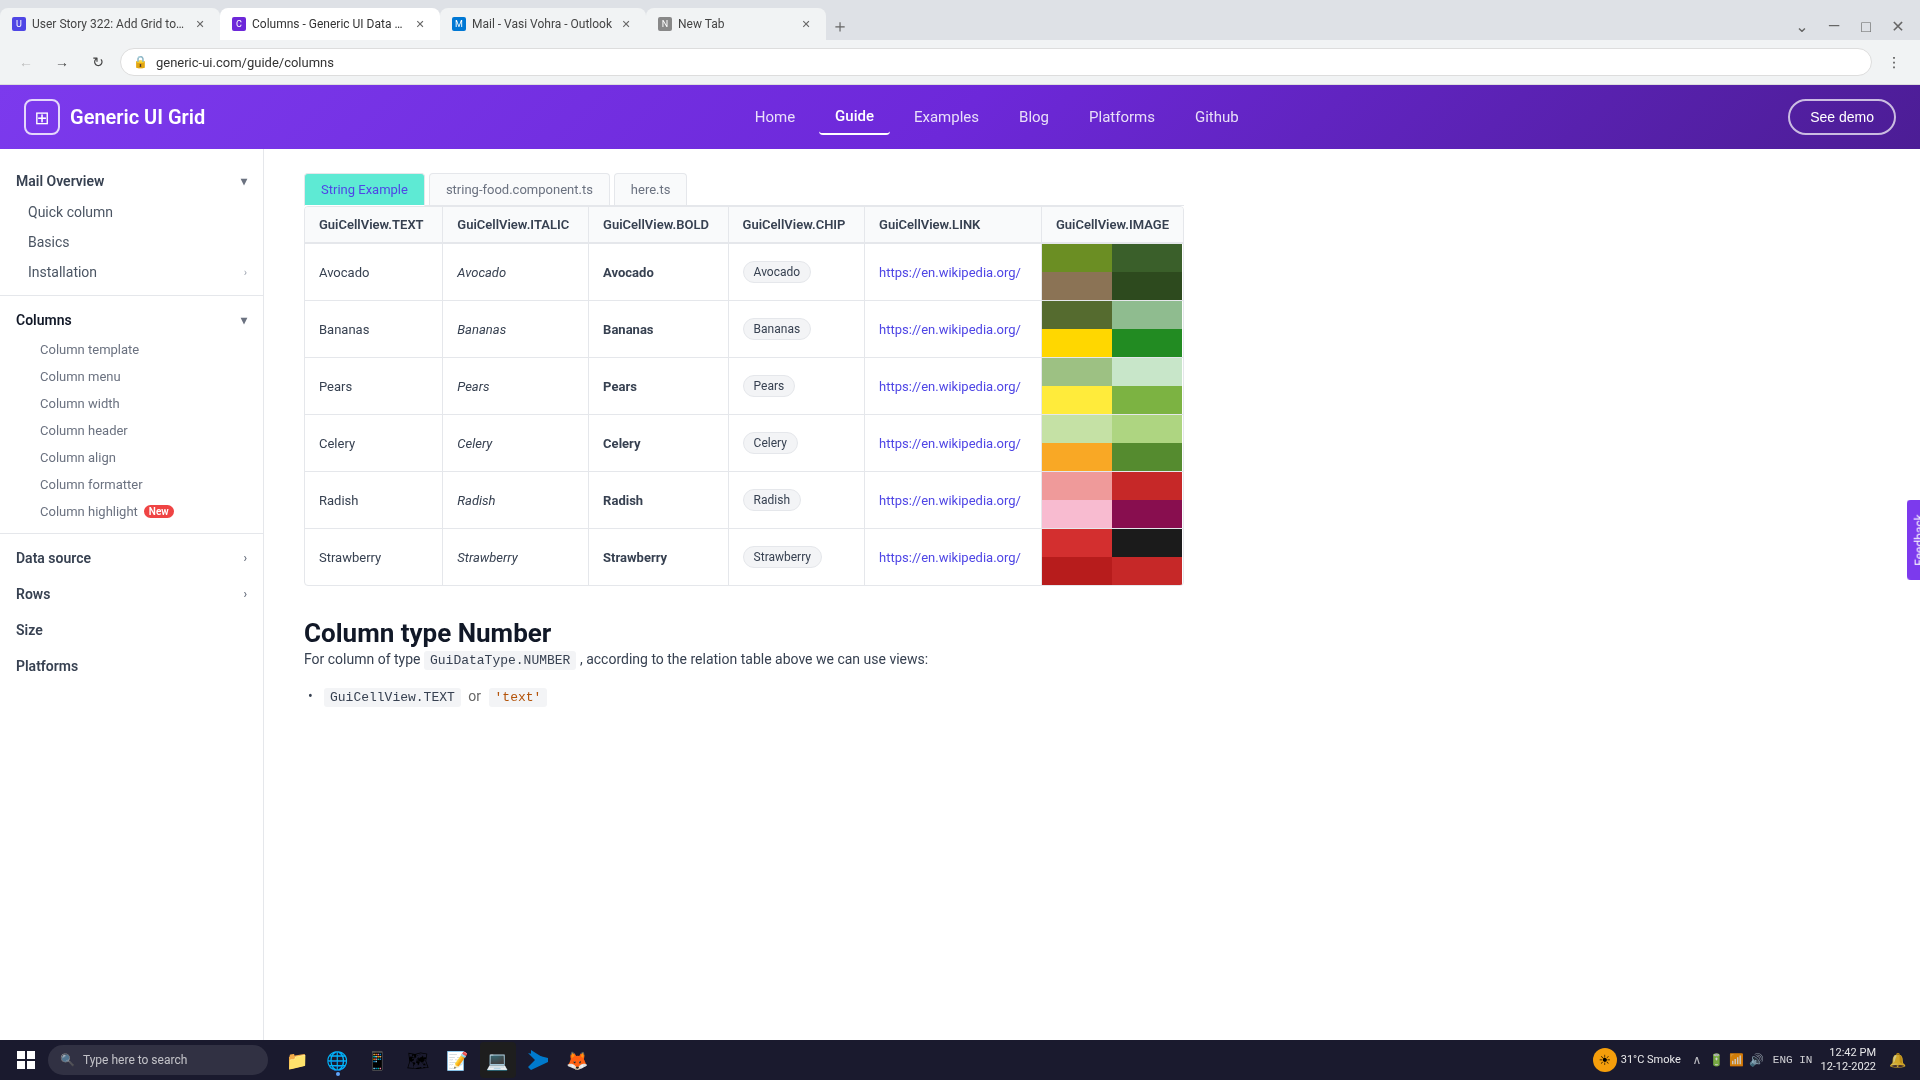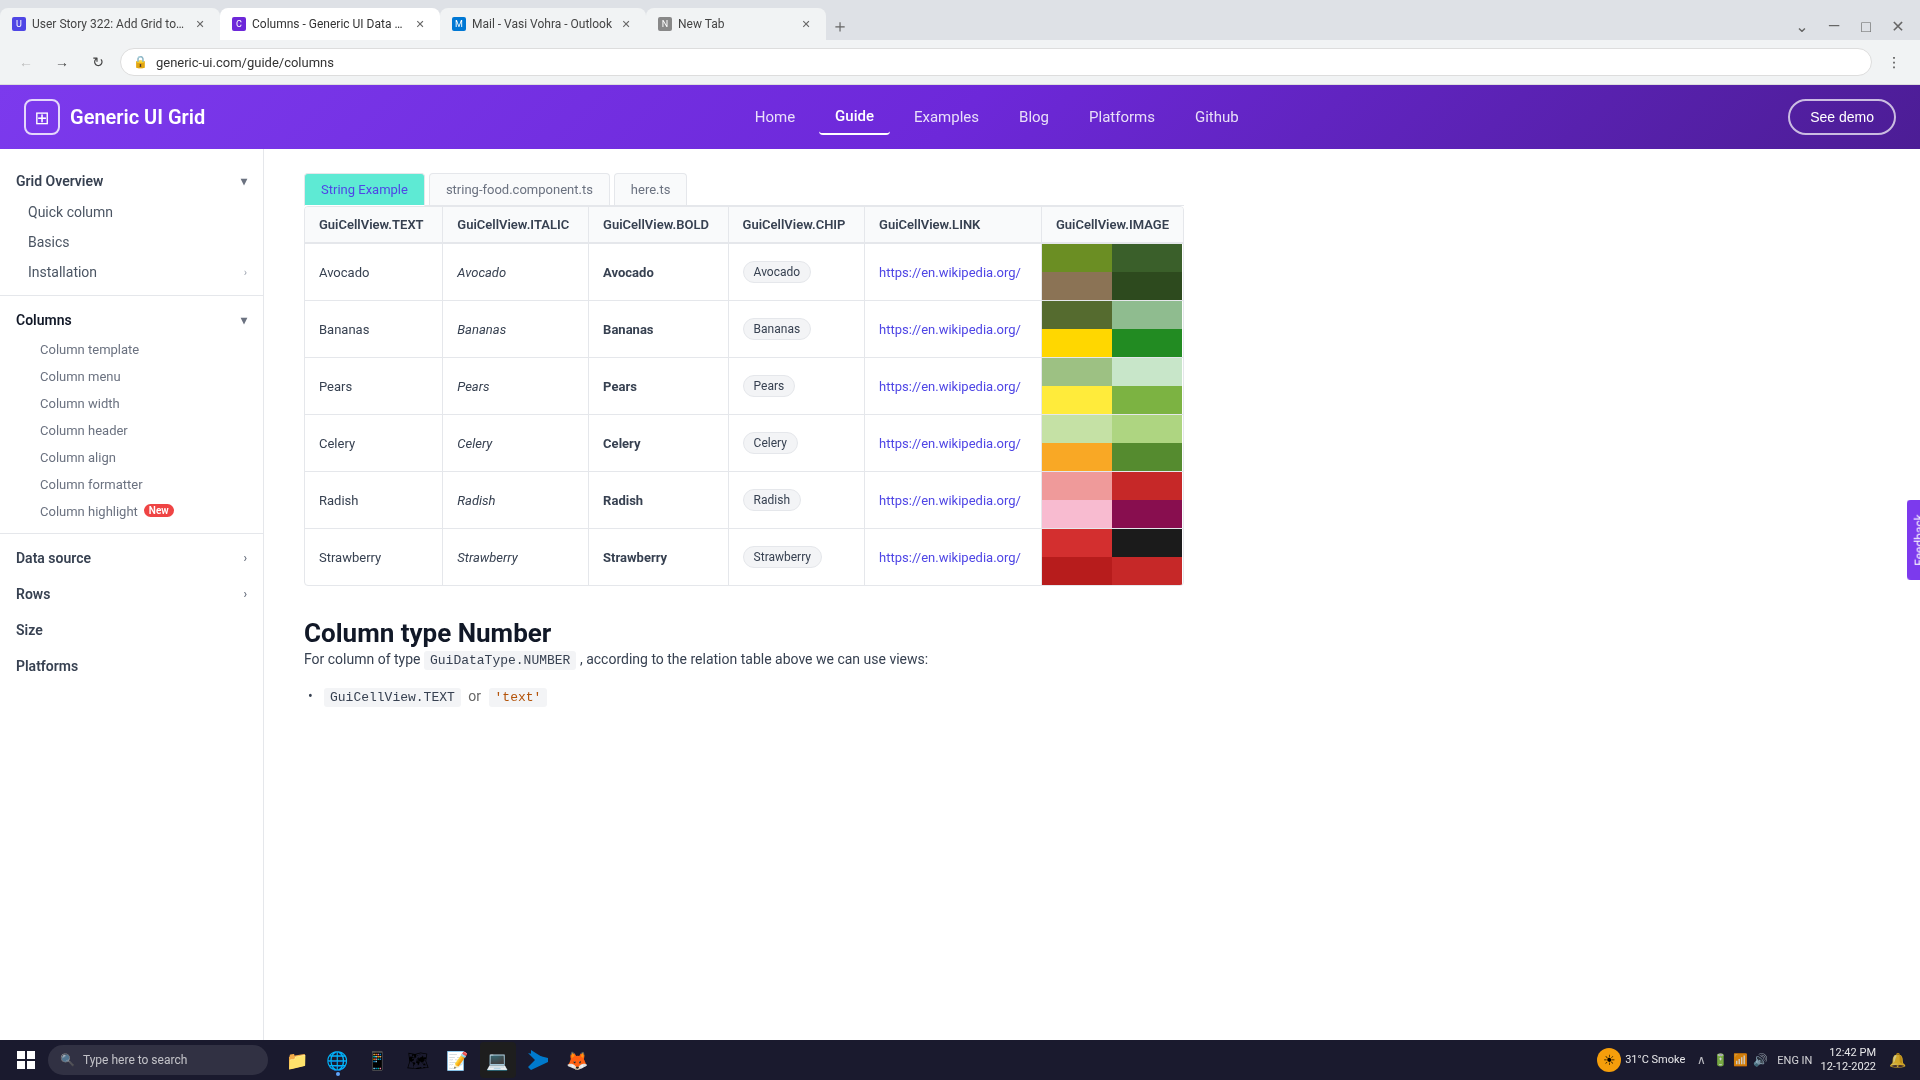--- a/index.html
+++ b/index.html
@@ -94,21 +94,21 @@
     .search-bar { display: flex; align-items: center; background: rgba(255,255,255,0.1); border-radius: 20px; padding: 4px 12px; gap: 8px; width: 220px; height: 30px; }
     .search-icon-taskbar { color: rgba(255,255,255,0.7); font-size: 12px; }
     .search-text { color: rgba(255,255,255,0.7); font-size: 12px; }
     .taskbar-apps { display: flex; align-items: center; gap: 4px; margin-left: 8px; }
     .taskbar-app { width: 36px; height: 36px; display: flex; align-items: center; justify-content: center; border-radius: 4px; cursor: pointer; position: relative; }
     .taskbar-app-active::after { content: ''; position: absolute; bottom: 2px; left: 50%; transform: translateX(-50%); width: 4px; height: 4px; border-radius: 50%; background: #60a5fa; }
     .taskbar-right { margin-left: auto; display: flex; align-items: center; gap: 8px; }
     .taskbar-weather { display: flex; align-items: center; gap: 4px; }
     .weather-icon { width: 24px; height: 24px; background: #f59e0b; border-radius: 50%; display: flex; align-items: center; justify-content: center; font-size: 14px; }
     .weather-text { color: rgba(255,255,255,0.9); font-size: 11px; line-height: 1.2; }
-    .taskbar-systray { display: flex; gap: 6px; color: rgba(255,255,255,0.8); font-size: 11px; }
+    .taskbar-systray { display: flex; gap: 6px; color: rgba(255,255,255,0.8); font-size: 11px; font-family: Liberation Mono, monospace; }
     .systray-icons { display: flex; gap: 4px; align-items: center; }
     .systray-icon { width: 16px; height: 16px; display: flex; align-items: center; justify-content: center; color: rgba(255,255,255,0.8); font-size: 12px; }
     .taskbar-clock { color: rgba(255,255,255,0.9); font-size: 11px; text-align: right; line-height: 1.3; }
     .notification-btn { width: 28px; height: 28px; display: flex; align-items: center; justify-content: center; color: rgba(255,255,255,0.8); }
   </style>
 </head>
 <body>
 
 <div class="browser-chrome">
   <div class="tab-bar">
@@ -173,21 +173,21 @@
   </nav>
   <button class="see-demo-btn">See demo</button>
 </header>
 
 <div class="main-layout">
 
   <aside class="sidebar">
 
     <div class="sidebar-section">
       <div class="sidebar-section-header">
-        <span>Grid Overview</span>
+        <span>Mail Overview</span>
         <span class="sidebar-chevron">▾</span>
       </div>
       <div class="sidebar-item">
         <span>Quick column</span>
       </div>
       <div class="sidebar-item">
         <span>Basics</span>
       </div>
       <div class="sidebar-item" style="justify-content:space-between;">
         <span>Installation</span>
@@ -213,21 +213,21 @@
       </div>
       <div class="sidebar-sub-item">
         <span>Column header</span>
       </div>
       <div class="sidebar-sub-item">
         <span>Column align</span>
       </div>
       <div class="sidebar-sub-item">
         <span>Column formatter</span>
       </div>
-      <div class="sidebar-sub-item" style="display:flex;align-items:flex-start;">
+      <div class="sidebar-sub-item" style="display:flex;align-items:center;">
         <span>Column highlight</span>
         <span class="new-badge">New</span>
       </div>
     </div>
 
     <div class="sidebar-divider"></div>
 
     <div class="sidebar-section">
       <div class="sidebar-section-header">
         <span>Data source</span>

